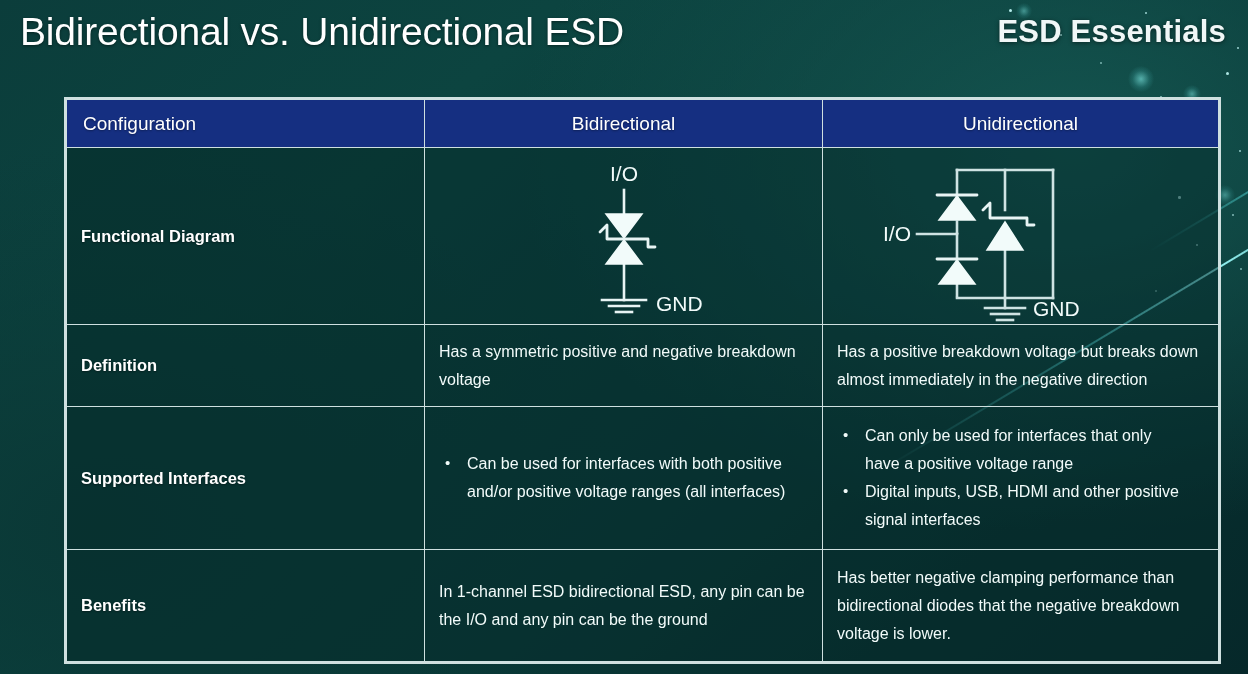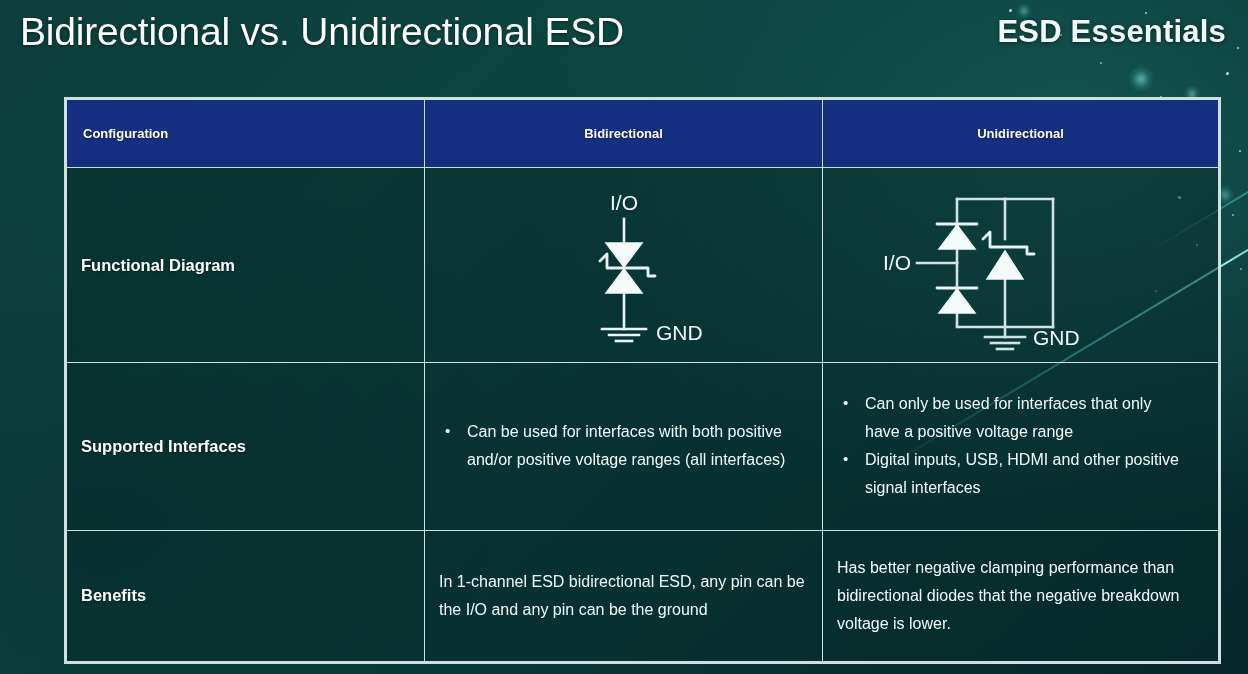--- a/index.html
+++ b/index.html
@@ -89,23 +89,23 @@
     table-layout: fixed;
   }
   table.cmp th, table.cmp td {
     border: 1.5px solid #cfe0e0;
     vertical-align: middle;
     box-sizing: border-box;
   }
   table.cmp thead th {
     background: #152f81;
     color: #ffffff;
-    font-size: 13px;
-    font-weight: bold;
-    height: 68px;
+    font-size: 19px;
+    font-weight: normal;
+    height: 48px;
     padding: 0 16px;
     text-shadow: 0 1px 2px rgba(0,0,0,.35);
   }
   th.col-config { text-align: left; width: 358px; }
   th.col-bi     { text-align: center; width: 398px; }
   th.col-uni    { text-align: center; }
 
   td.rowlabel {
     color: #ffffff;
     font-size: 16.5px;
@@ -118,21 +118,21 @@
     color: #f2fbfa;
     font-size: 16px;
     line-height: 1.73;
     padding: 11px 14px;
     vertical-align: top;
     background: rgba(7,46,45,.38);
   }
   td.diagram {
     background: rgba(7,46,45,.30);
     text-align: center;
-    padding: 9px;
+    padding: 0;
     height: 176px;
   }
 
   ul.bullets {
     margin: 0;
     padding: 0;
     list-style: none;
   }
   ul.bullets li {
     position: relative;
@@ -245,20 +245,25 @@
               <line x1="56" y1="111" x2="96" y2="111" stroke="#e8f4f4" stroke-width="2.8" stroke-linecap="round"></line>
 
               <polygon points="106,102 142,102 124,74" fill="#f2fbfa" stroke="#f2fbfa" stroke-width="1.5"></polygon>
               <path d="M 102,62 L 109,55 L 109,70 L 146,70 L 146,77 L 153,77" fill="none" stroke="#e8f4f4" stroke-width="2.8" stroke-linecap="round" stroke-linejoin="round"></path>
               <text x="30" y="93" text-anchor="end" fill="#f2fbfa" font-family="'Liberation Sans', sans-serif" font-size="21">I/O</text>
               <text x="152" y="168" fill="#f2fbfa" font-family="'Liberation Sans', sans-serif" font-size="21">GND</text>
             </svg>
           </td>
         </tr>
 
+        <tr>
+          <td class="rowlabel">Definition</td>
+          <td class="content">Has a symmetric positive and negative breakdown voltage</td>
+          <td class="content">Has a positive breakdown voltage but breaks down almost immediately in the negative direction</td>
+        </tr>
 
         <tr>
           <td class="rowlabel">Supported Interfaces</td>
           <td class="content">
             <ul class="bullets">
               <li>Can be used for interfaces with both positive and/or positive voltage ranges (all interfaces)</li>
             </ul>
           </td>
           <td class="content">
             <ul class="bullets">

